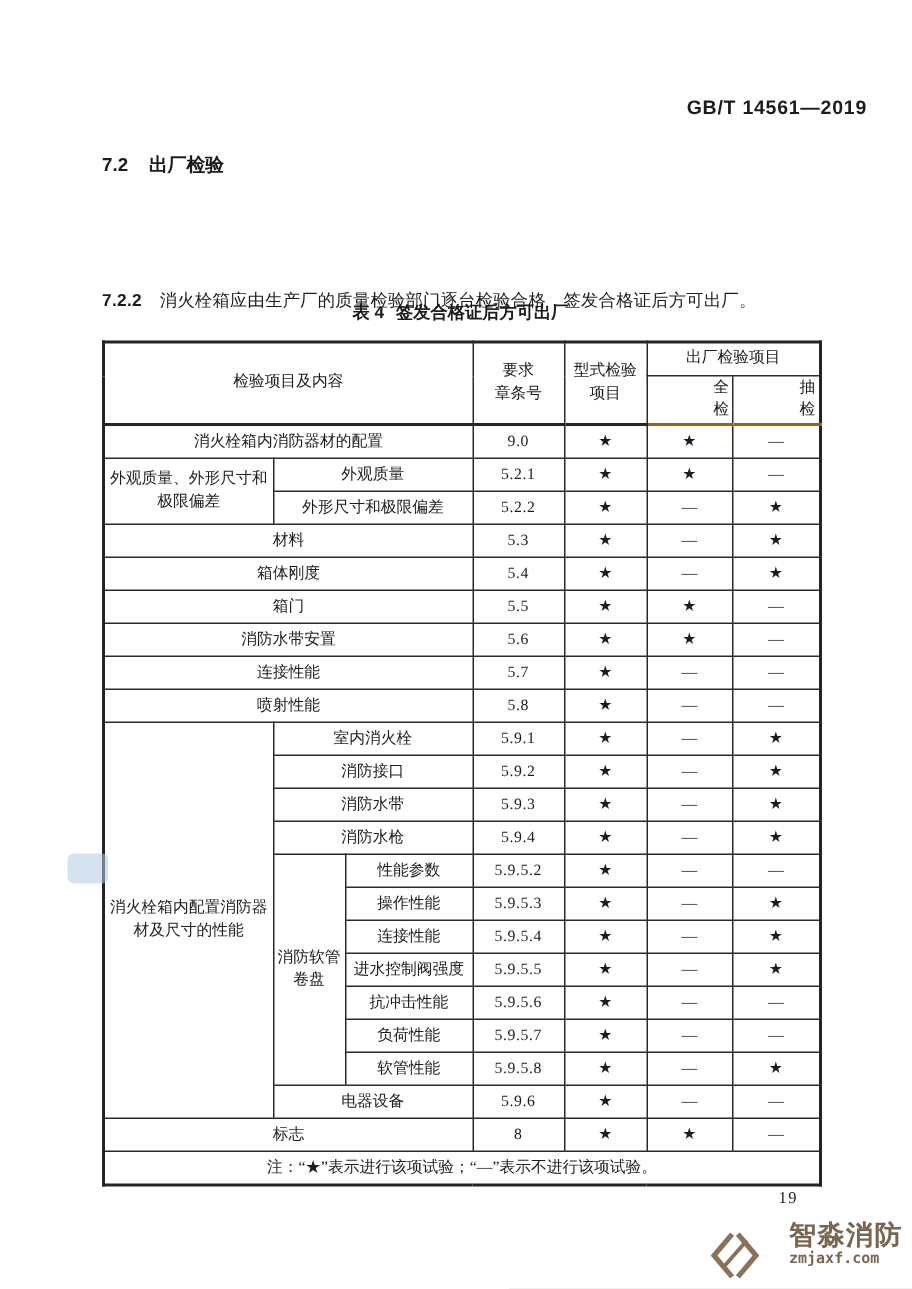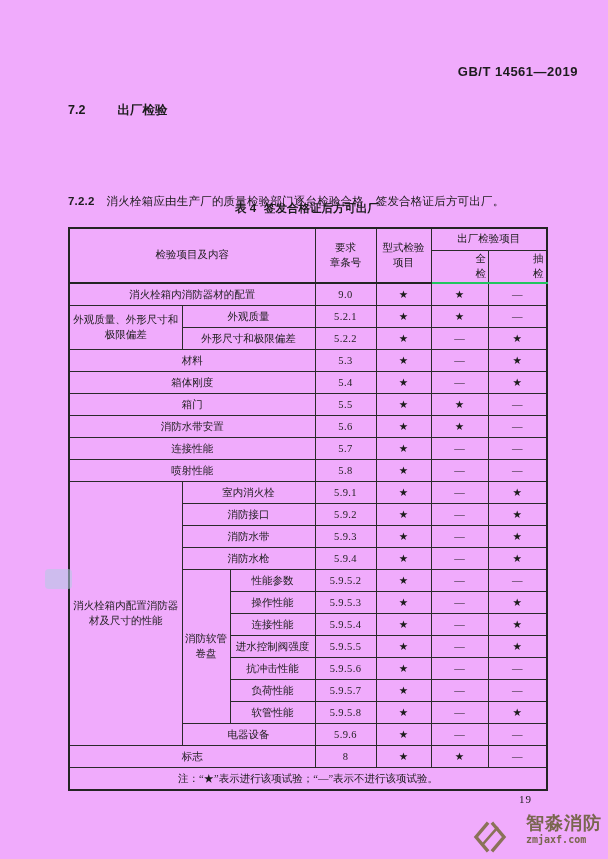--- a/index.html
+++ b/index.html
@@ -1,36 +1,36 @@
 <!DOCTYPE html>
 <html><head>
 <meta charset="utf-8">
 <style>
   html,body{margin:0;padding:0;background:#e8e8e8;}
   .page{
     position:relative;
     width:608px;height:859px;
     margin:0 auto;
-    background:#f0abfc;
+    background:#ffffff;
     font-family:"Liberation Serif","DejaVu Serif",serif;
     color:#1c1c1c;
     overflow:hidden;
   }
   .doc-number{
     position:absolute;top:64px;left:0;right:30px;
     text-align:right;
     font-family:"Liberation Sans","DejaVu Sans",sans-serif;
     font-weight:bold;font-size:13px;letter-spacing:0.5px;
   }
   .section-heading{
     position:absolute;top:102px;left:68px;
     font-family:"Liberation Sans","DejaVu Sans",sans-serif;
     font-weight:bold;font-size:12.5px;
   }
-  .section-heading .sec-num{margin-right:32px;}
+  .section-heading .sec-num{margin-right:14px;}
   .para{
     position:absolute;left:68px;width:478px;
     font-size:11.5px;line-height:18px;
     text-align:justify;text-justify:inter-ideograph;
     letter-spacing:0.2px;
   }
   .para .clause-num{
     font-family:"Liberation Sans","DejaVu Sans",sans-serif;
     font-weight:bold;margin-right:12px;font-size:11.5px;
   }
@@ -51,21 +51,21 @@
   }
   table.doc-table td{
     border:1px solid #2a2a2a;
     text-align:center;vertical-align:middle;
     font-size:10.5px;line-height:1.4;
     padding:1px 2px;height:19px;
     overflow:hidden;
   }
   table.doc-table thead td{height:19px;}
   table.doc-table thead td[rowspan]{border-bottom:2px solid #242424;}
-  table.doc-table thead tr:nth-child(2) td{border-bottom:2px solid #22c55e;padding-left:44px;}
+  table.doc-table thead tr:nth-child(2) td{border-bottom:2px solid #a16207;padding-left:44px;}
   td.num{font-size:10px;letter-spacing:0.4px;}
   td.mark{font-size:11px;}
   td.group{padding:1px 4px;}
   td.note{
     text-align:left;padding:4px 6px 4px 9px;
     font-size:10.5px;height:auto;
   }
   .page-number{
     position:absolute;top:793px;left:0;right:76px;
     text-align:right;font-size:11px;letter-spacing:1px;

